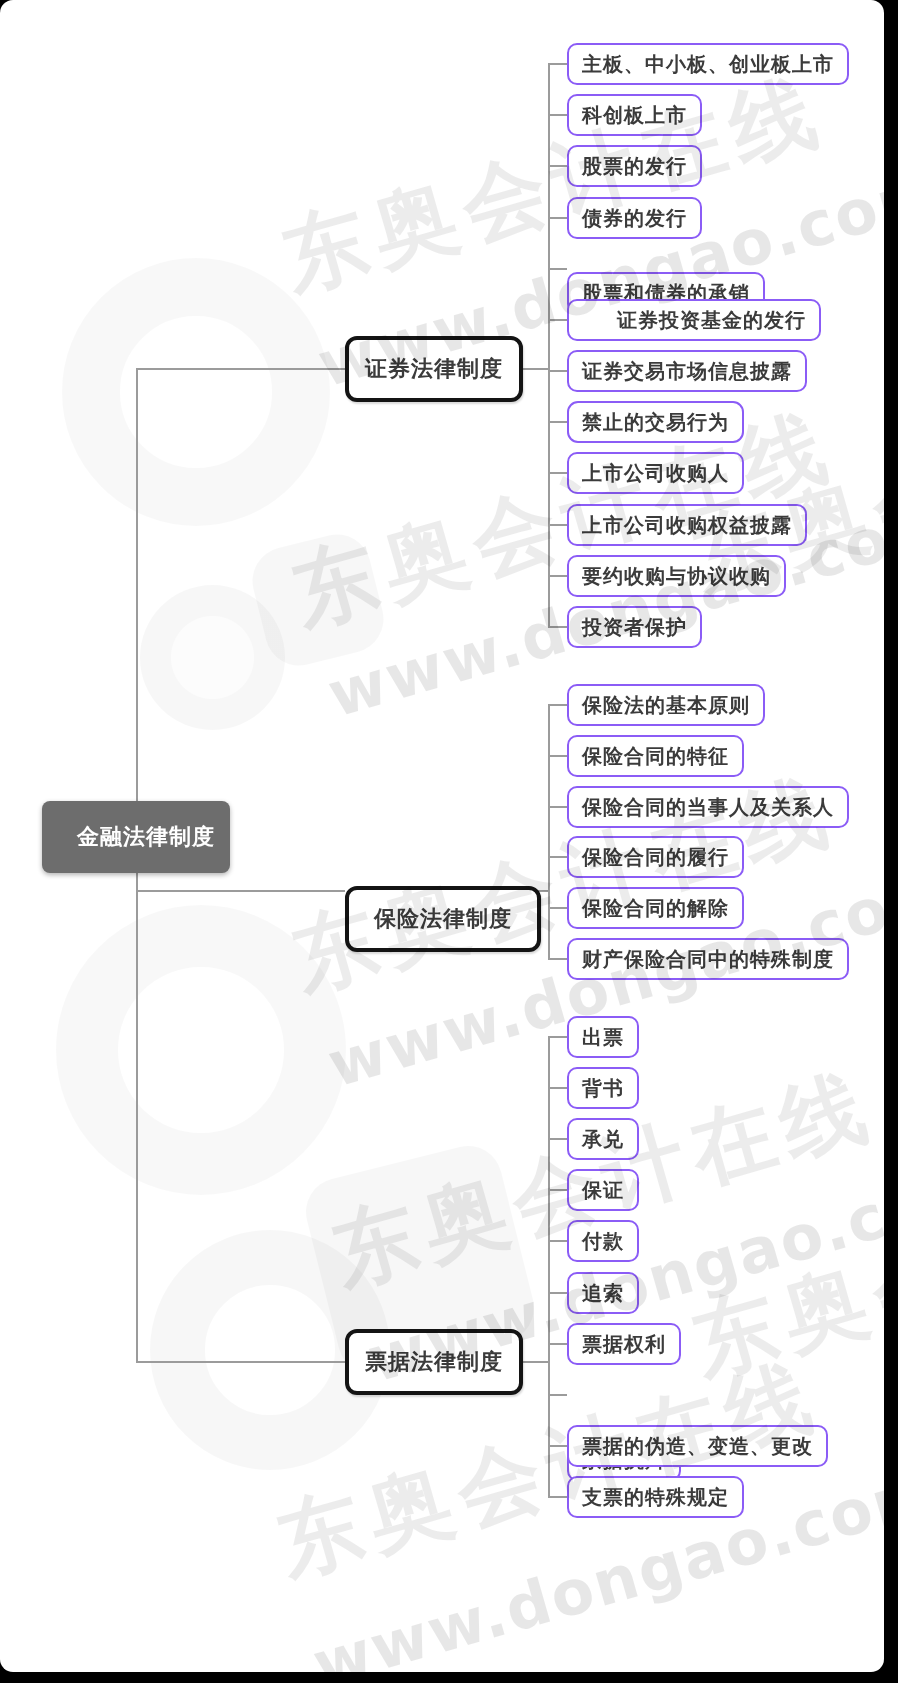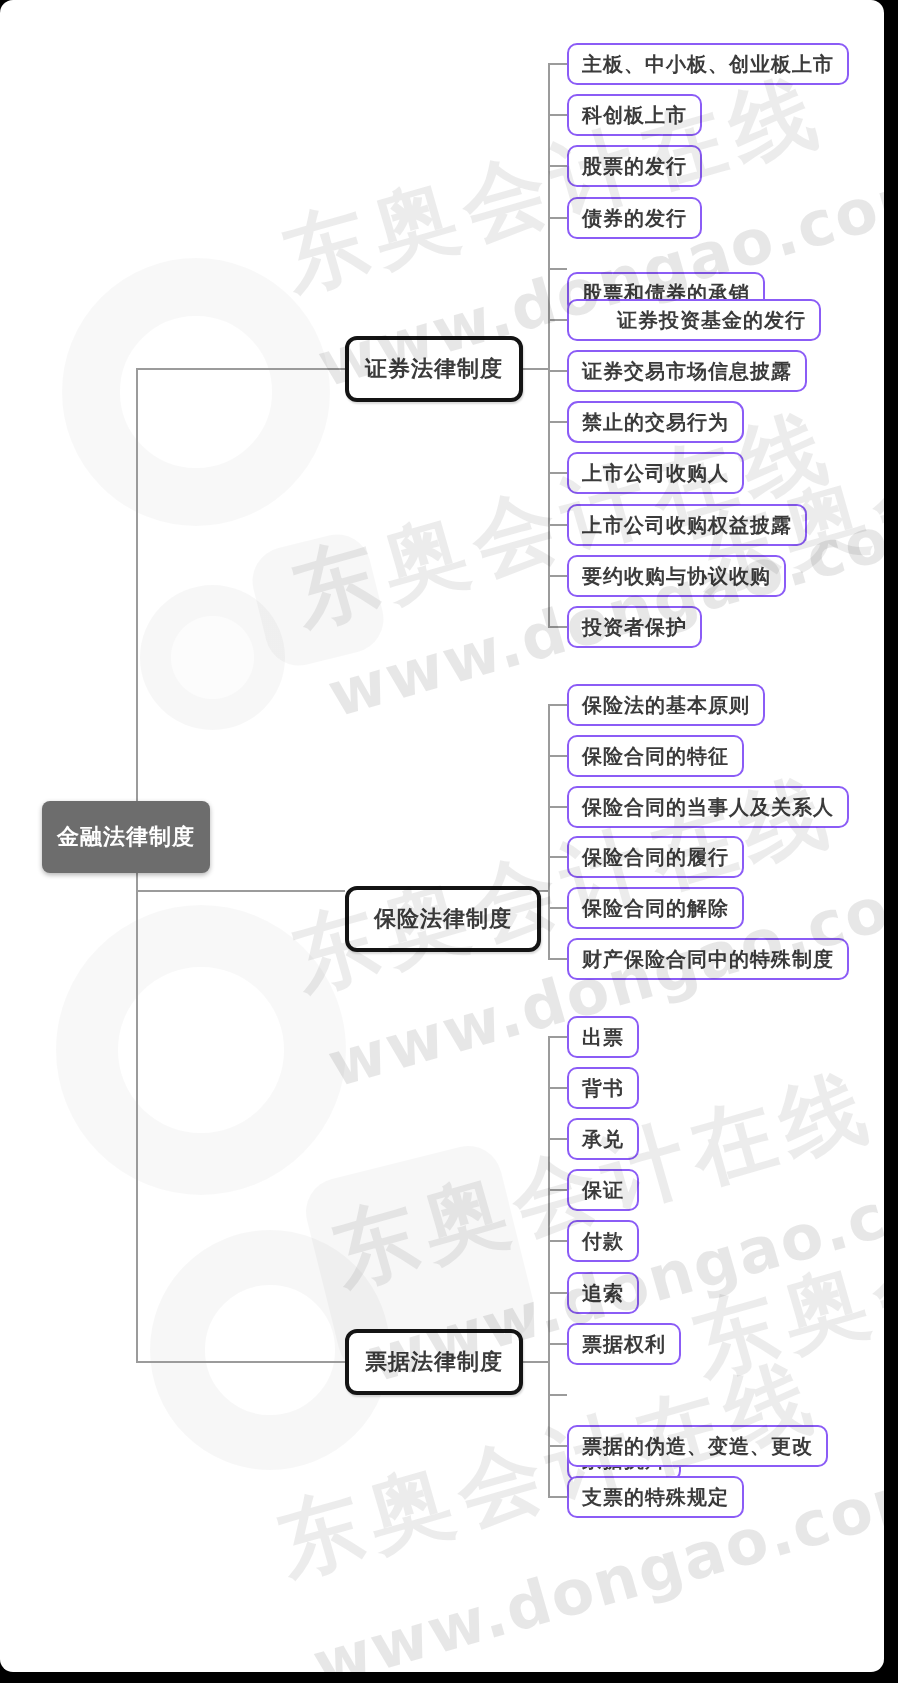--- a/index.html
+++ b/index.html
@@ -11,21 +11,21 @@
   .card{
     position:absolute;left:0;top:0;width:884px;height:1672px;
     background:#fff;border-radius:13px;overflow:hidden;
   }
   
   .line{position:absolute;background:#9b9b9b;z-index:2;}
   
   .node-root{
     position:absolute;z-index:3;display:flex;align-items:center;justify-content:center;
     background:#6d6d6d;color:#fff;font-weight:bold;font-size:22px;letter-spacing:1px;
-    border-radius:8px;box-shadow:0 2px 5px rgba(0,0,0,0.3);
+    border-radius:8px;box-shadow:0 2px 5px rgba(0,0,0,0.3);padding-left:20px;
   }
   .node-branch{
     position:absolute;z-index:3;display:flex;align-items:center;justify-content:center;
     background:#fff;border:4px solid #141414;border-radius:12px;box-sizing:border-box;
     font-weight:bold;font-size:22px;color:#3b3b3b;letter-spacing:1px;
     box-shadow:1px 2px 2px rgba(0,0,0,0.15);
   }
   .node-leaf{
     position:absolute;z-index:3;display:inline-flex;align-items:center;
     background:#fff;border:2px solid #8b5cf6;border-radius:10px;box-sizing:border-box;

